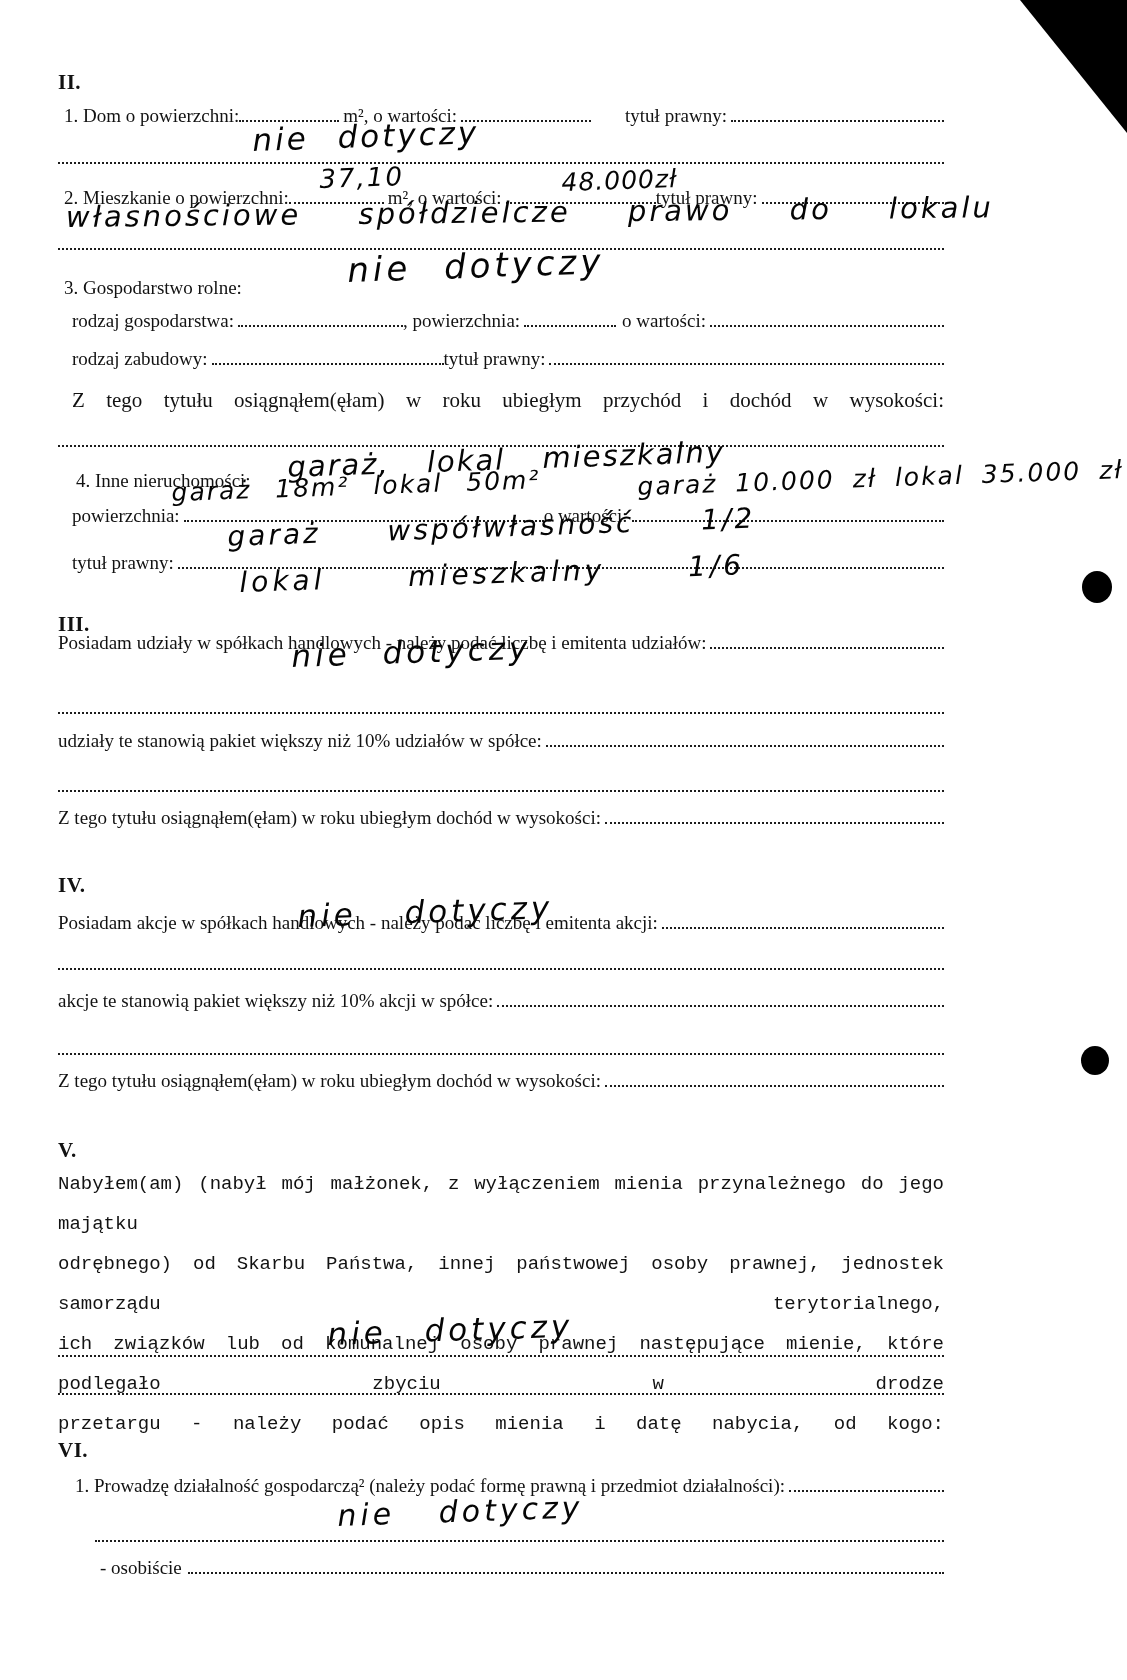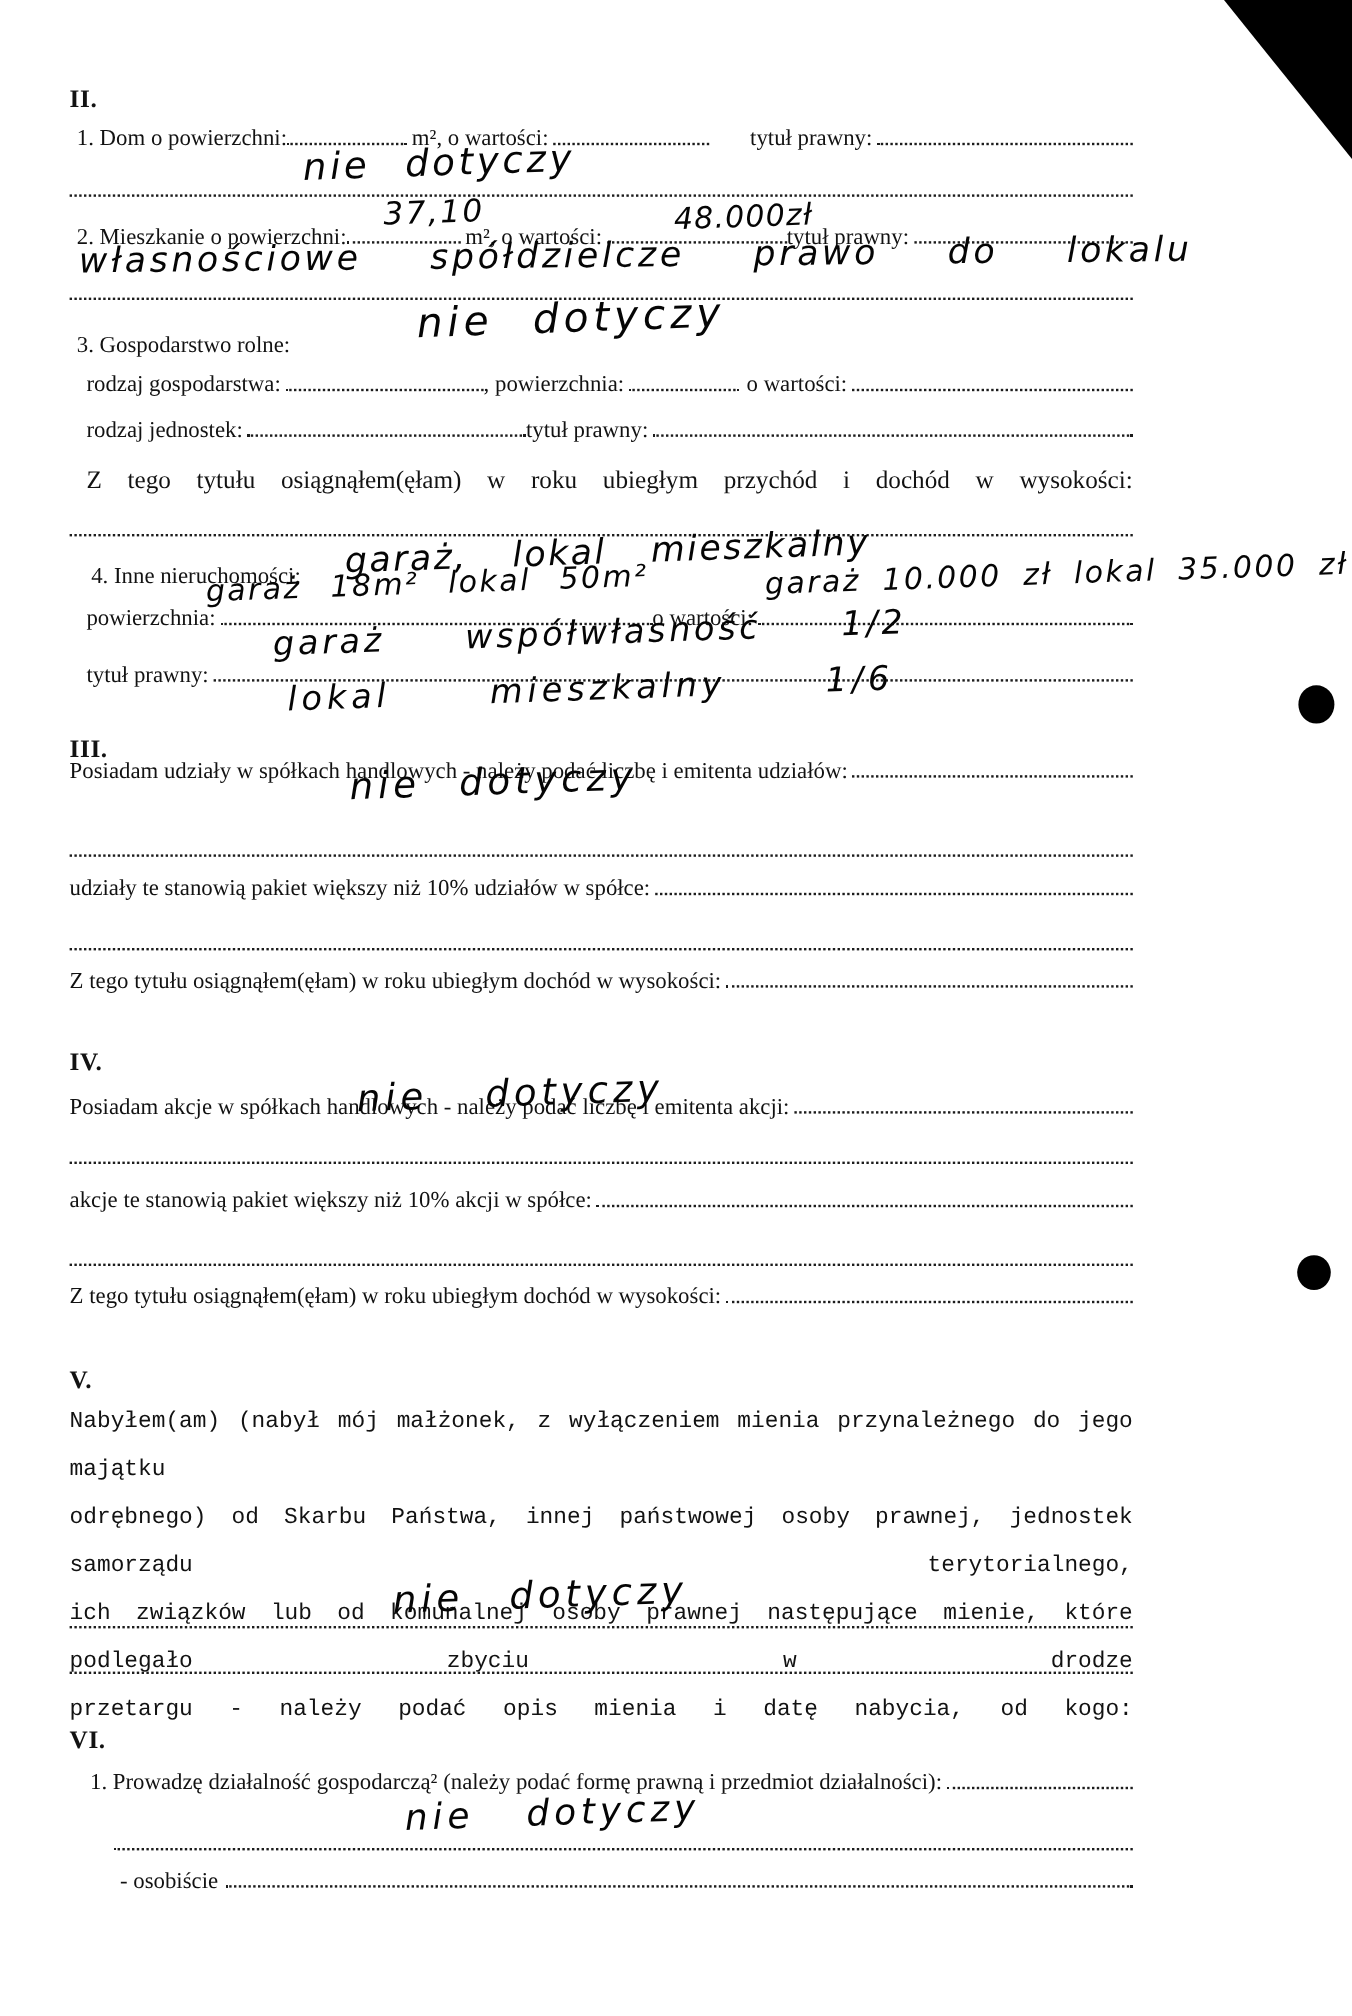--- a/index.html
+++ b/index.html
@@ -67,21 +67,21 @@
   <div class="line" style="top:310px;left:72px;width:872px;">
     <span class="lbl">rodzaj gospodarstwa:</span>
     <span class="ldr" style="flex:0 0 165px;margin-left:4px;"></span>
     <span class="lbl">, powierzchnia:</span>
     <span class="ldr" style="flex:0 0 92px;margin-left:4px;"></span>
     <span class="lbl" style="margin-left:6px;">o wartości:</span>
     <span class="ldr grow" style="margin-left:4px;"></span>
   </div>
 
   <div class="line" style="top:348px;left:72px;width:872px;">
-    <span class="lbl">rodzaj jednostek:</span>
+    <span class="lbl">rodzaj zabudowy:</span>
     <span class="ldr" style="flex:0 0 232px;margin-left:4px;"></span>
     <span class="lbl">tytuł prawny:</span>
     <span class="ldr grow" style="margin-left:4px;"></span>
   </div>
 
   <div class="just" style="top:388px;left:72px;width:872px;">Z tego tytułu osiągnąłem(ęłam) w roku ubiegłym przychód i dochód w wysokości:</div>
   <div class="rule" style="top:445px;"></div>
 
   <div class="line" style="top:470px;left:64px;margin-left:12px;">
     <span class="lbl">4. Inne nieruchomości:</span>

